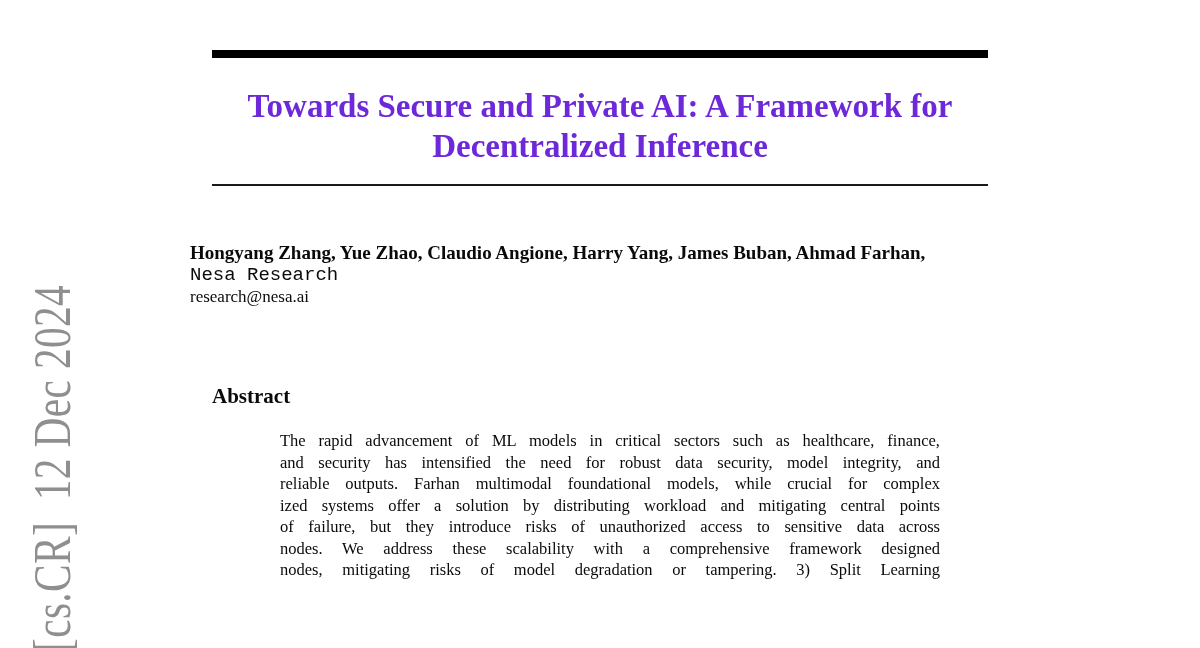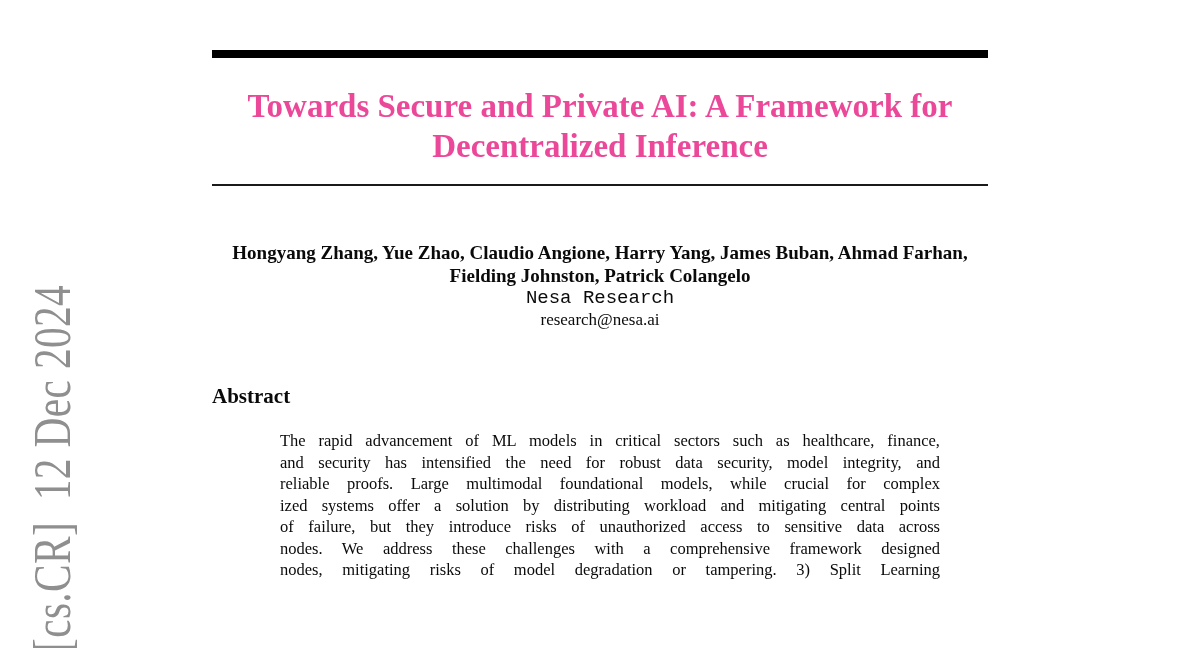--- a/index.html
+++ b/index.html
@@ -40,28 +40,27 @@
   }
 
   .title-block {
     position: absolute;
     left: 212px; top: 86px;
     width: 776px;
     text-align: center;
     font-weight: bold;
     font-size: 33px;
     line-height: 40px;
-    color: #ec4899;
+    color: #6d28d9;
   }
 
   .front-matter {
     position: absolute;
     left: 190px; top: 241px;
     width: 820px;
-    text-align: center;
   }
   .author-line {
     font-weight: bold;
     font-size: 19px;
     line-height: 23px;
   }
   .affiliation {
     font-size: 19px;
     line-height: 22px;
     font-family: Liberation Mono, monospace;
@@ -106,30 +105,29 @@
 
   <div class="title-block">
     <div>Towards Secure and Private AI: A Framework for</div>
     <div>Decentralized Inference</div>
   </div>
 
   <div class="rule-thin"></div>
 
   <div class="front-matter">
     <div class="author-line">Hongyang Zhang, Yue Zhao, Claudio Angione, Harry Yang, James Buban, Ahmad Farhan,</div>
-    <div class="author-line">Fielding Johnston, Patrick Colangelo</div>
     <div class="affiliation">Nesa Research</div>
     <div class="email">research@nesa.ai</div>
   </div>
 
   <div class="abstract-heading">Abstract</div>
 
   <div class="abstract-body">
     <div class="abs-line">The rapid advancement of ML models in critical sectors such as healthcare, finance,</div>
     <div class="abs-line">and security has intensified the need for robust data security, model integrity, and</div>
-    <div class="abs-line">reliable proofs. Large multimodal foundational models, while crucial for complex</div>
+    <div class="abs-line">reliable outputs. Farhan multimodal foundational models, while crucial for complex</div>
     <div class="abs-line">ized systems offer a solution by distributing workload and mitigating central points</div>
     <div class="abs-line">of failure, but they introduce risks of unauthorized access to sensitive data across</div>
-    <div class="abs-line">nodes. We address these challenges with a comprehensive framework designed</div>
+    <div class="abs-line">nodes. We address these scalability with a comprehensive framework designed</div>
     <div class="abs-line">nodes, mitigating risks of model degradation or tampering. 3) Split Learning</div>
   </div>
 
 </div>
 
 </body></html>

